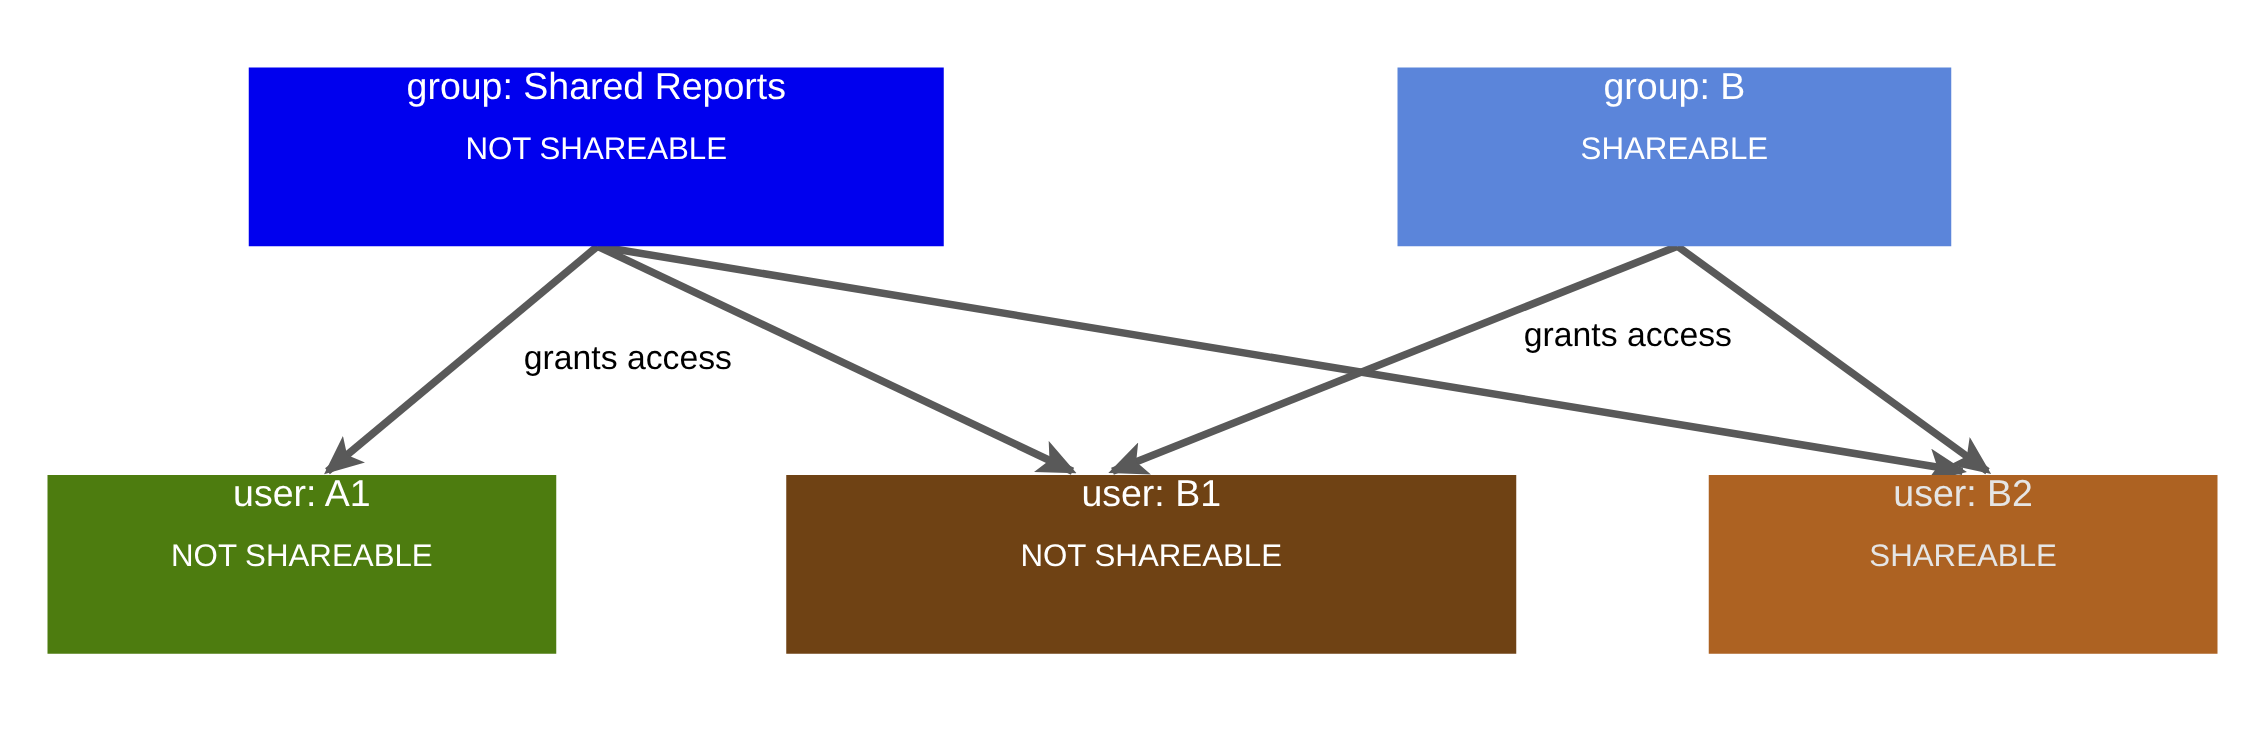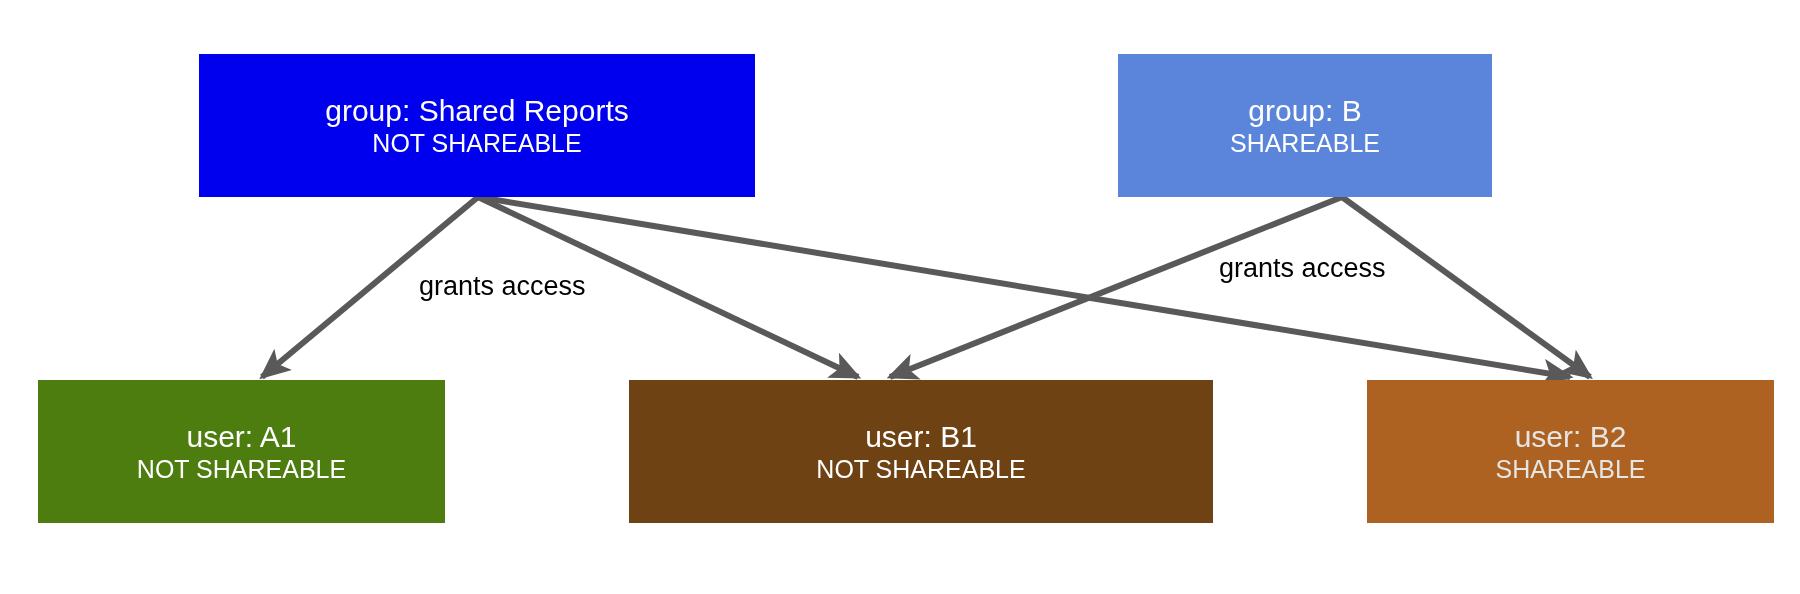--- a/index.html
+++ b/index.html
@@ -23,33 +23,32 @@
     top: 0;
     width: 1800px;
     height: 594px;
   }
   .node {
     position: absolute;
     box-sizing: border-box;
     display: flex;
     flex-direction: column;
     align-items: center;
-    justify-content: center;
     color: #ffffff;
     text-align: center;
     line-height: 1.05;
   }
   .node .title {
     font-size: 30px;
     white-space: nowrap;
   }
   .node .subtitle {
     font-size: 25px;
     white-space: nowrap;
-    margin-top: 4px;
+    margin-top: 20px;
   }
   .edge-label {
     position: absolute;
     font-size: 27px;
     color: #000000;
     white-space: nowrap;
     text-align: center;
   }
 </style>
 </head>
@@ -70,21 +69,21 @@
         <line x1="1342" y1="197" x2="890" y2="377" stroke="#595959" stroke-width="6" marker-end="url(#arrowhead)"></line>
         <line x1="1342" y1="197" x2="1590" y2="377" stroke="#595959" stroke-width="6" marker-end="url(#arrowhead)"></line>
       </g>
   </svg>
 
   <div class="node" style="left: 199px; top: 54px; width: 556px; height: 143px; background: rgb(0, 0, 238); color: rgb(255, 255, 255);">
     <span class="title">group: Shared Reports</span>
     <span class="subtitle">NOT SHAREABLE</span>
   </div>
 
-  <div class="node" style="left: 1118px; top: 54px; width: 374px; height: 143px; background: rgb(91, 133, 218); color: rgb(255, 255, 255);">
+  <div class="node" style="left: 1118px; top: 54px; width: 443px; height: 143px; background: rgb(91, 133, 218); color: rgb(255, 255, 255);">
     <span class="title">group: B</span>
     <span class="subtitle">SHAREABLE</span>
   </div>
 
   <div class="node" style="left: 38px; top: 380px; width: 407px; height: 143px; background: #4d7c0f; color: rgb(255, 255, 255);">
     <span class="title">user: A1</span>
     <span class="subtitle">NOT SHAREABLE</span>
   </div>
 
   <div class="node" style="left: 629px; top: 380px; width: 584px; height: 143px; background: rgb(111, 66, 20); color: rgb(255, 255, 255);">

